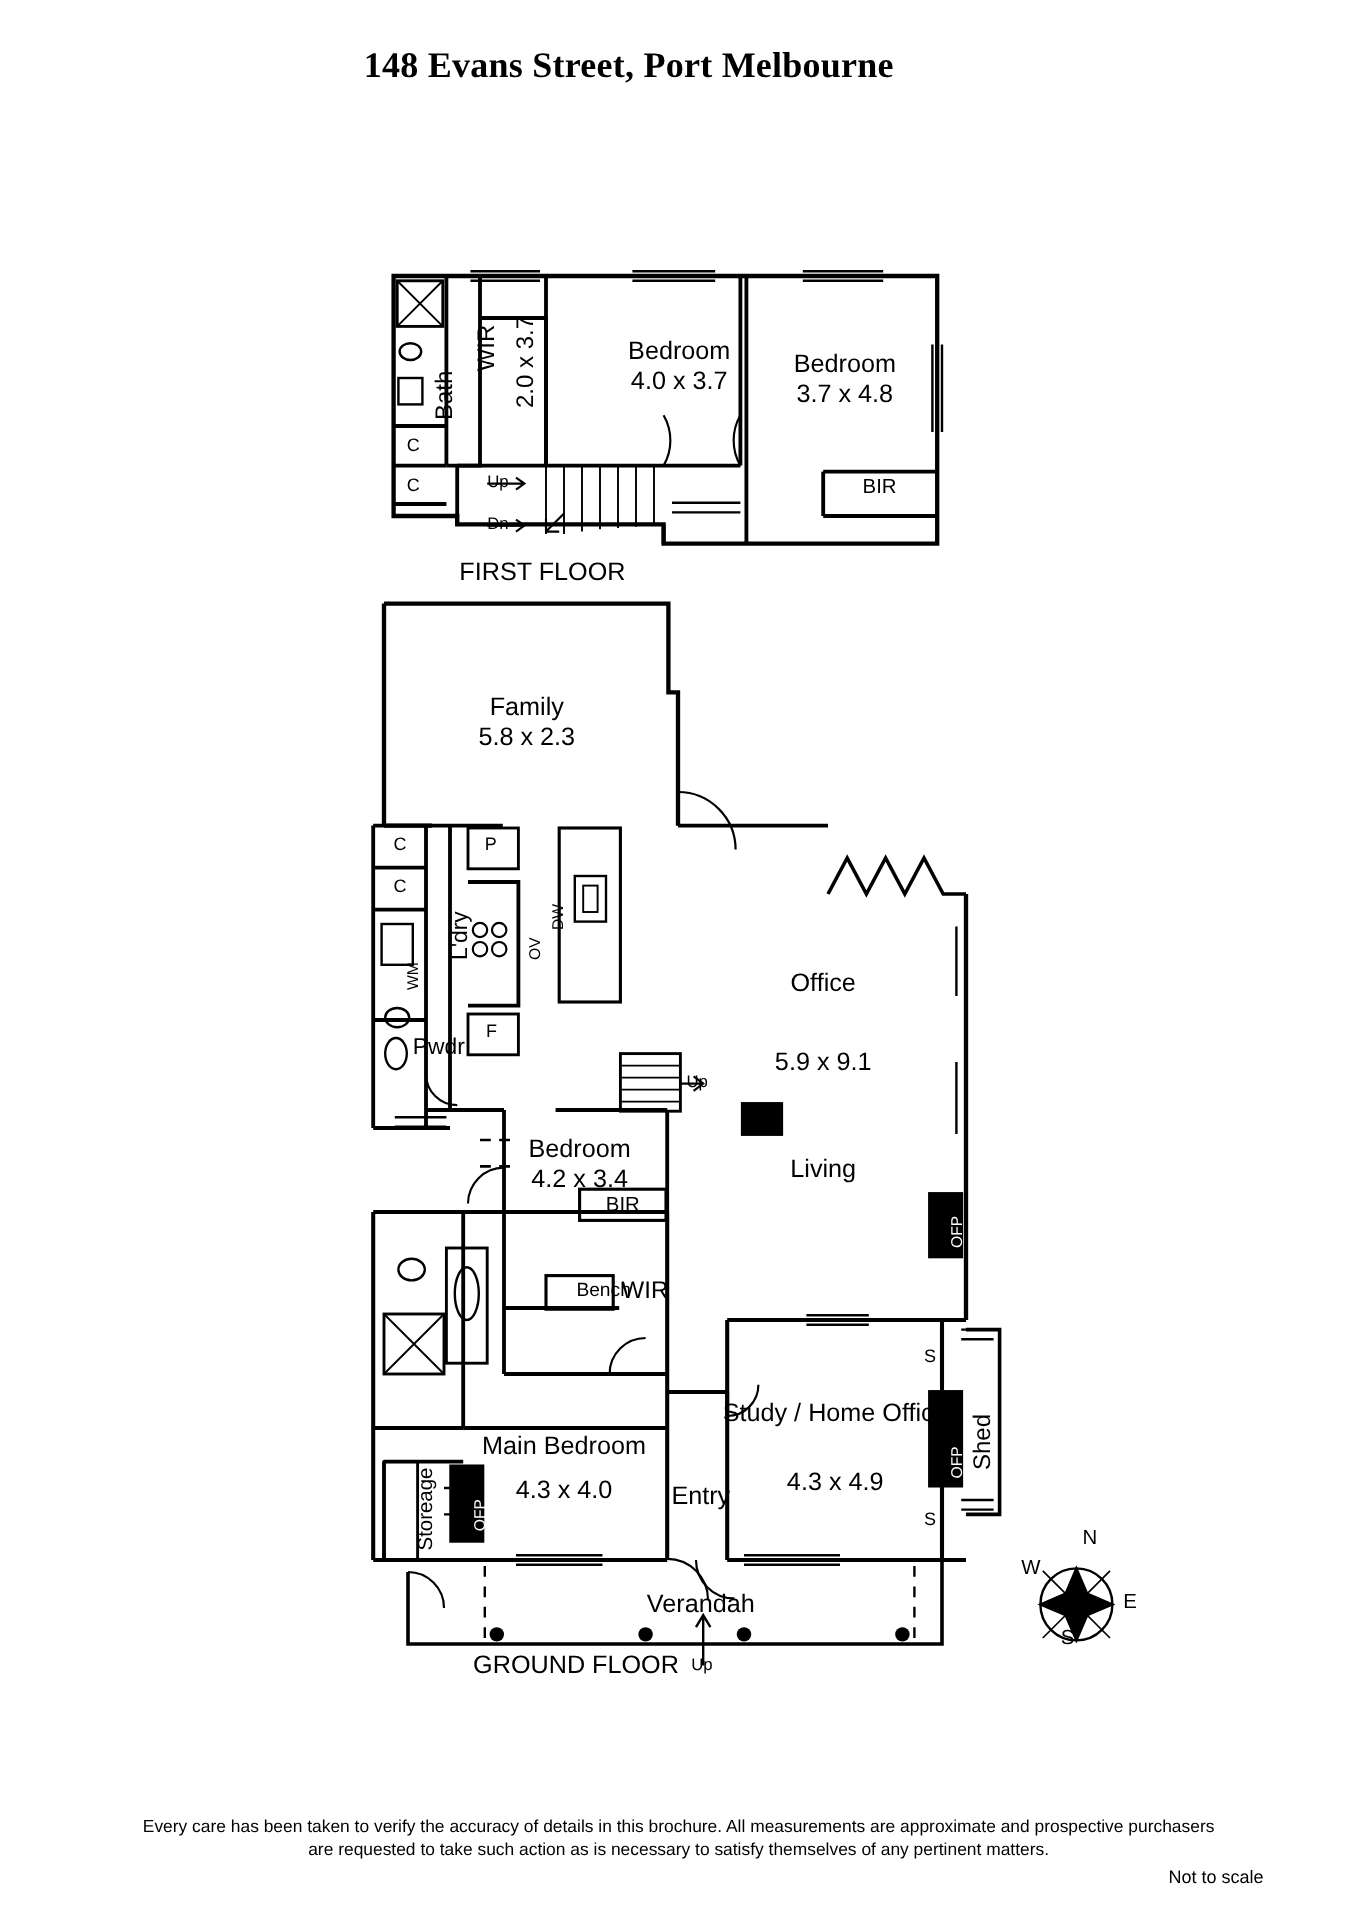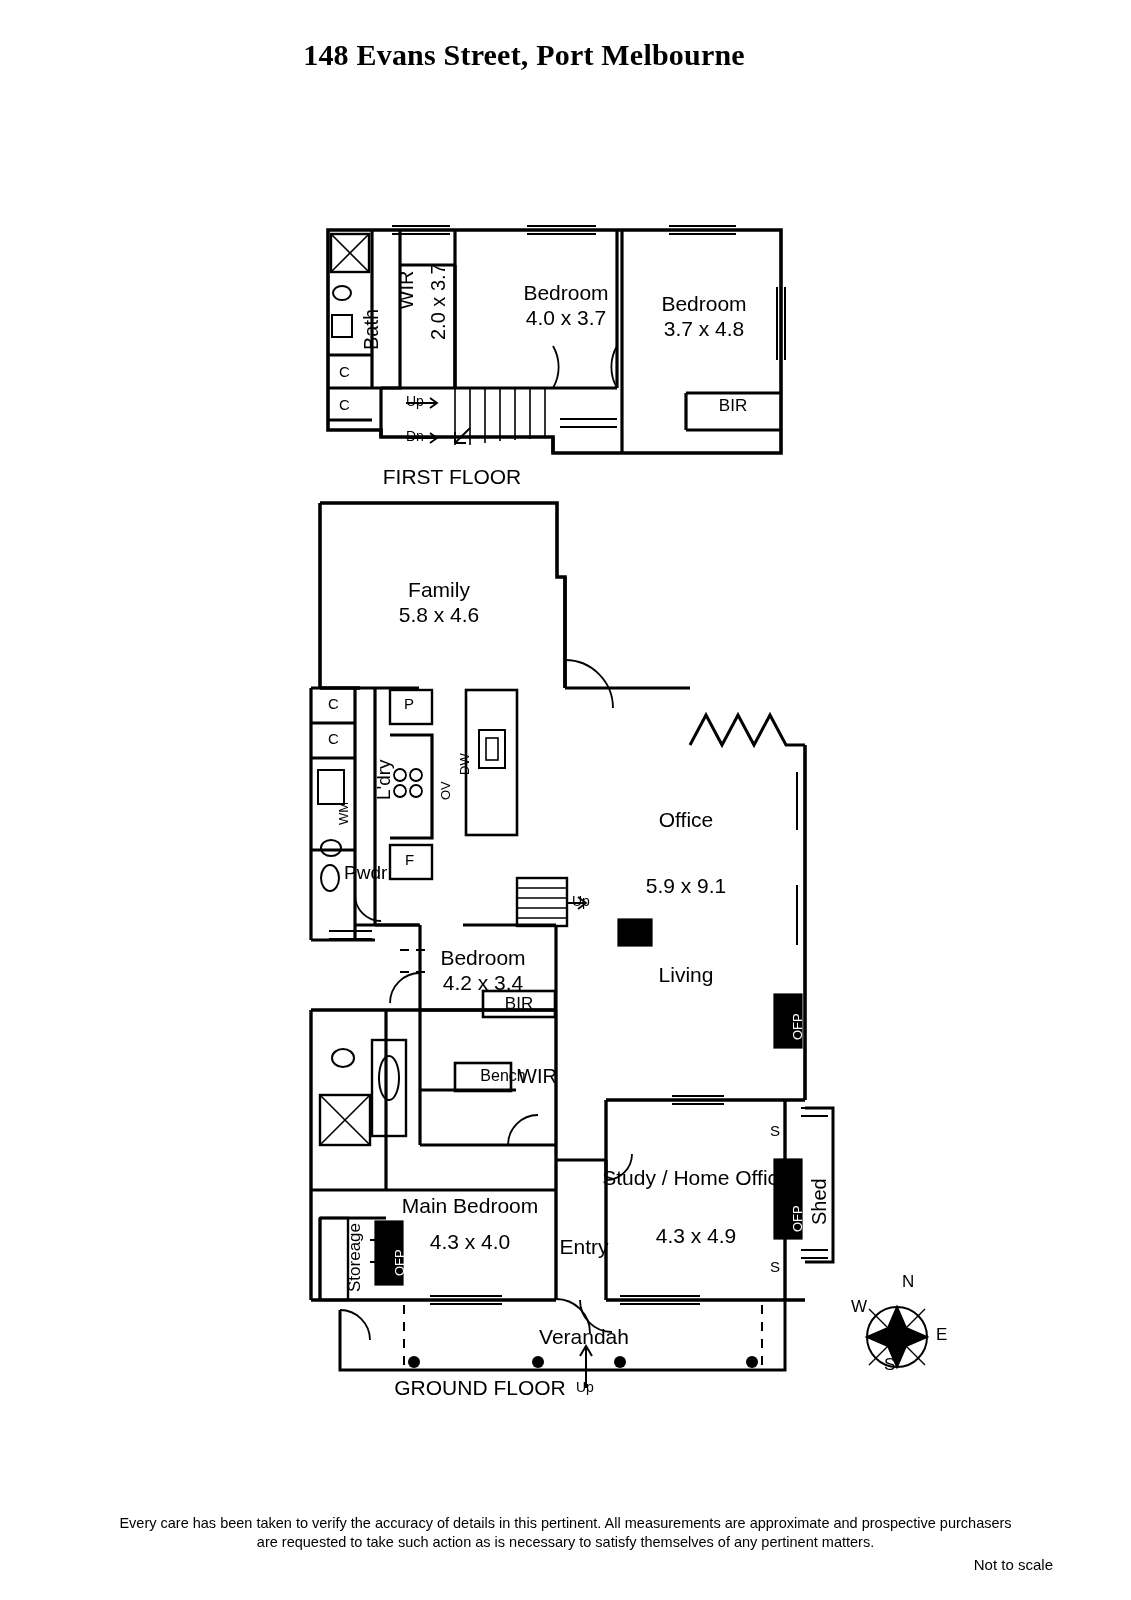--- a/index.html
+++ b/index.html
@@ -261,21 +261,21 @@
 
 <div class="lbl" style="left:339px;top:363px;font-size:15px;">C</div>
 <div class="lbl" style="left:339px;top:396px;font-size:15px;">C</div>
 <div class="lbl c" style="left:733px;top:396px;font-size:17px;">BIR</div>
 <div class="lbl" style="left:406px;top:393px;font-size:14px;">Up</div>
 <div class="lbl" style="left:406px;top:428px;font-size:14px;">Dn</div>
 
 <div class="lbl c" style="left:452px;top:465px;font-size:21px;">FIRST FLOOR</div>
 
 <div class="lbl c" style="left:439px;top:578px;font-size:21px;">Family</div>
-<div class="lbl c" style="left:439px;top:603px;font-size:21px;">5.8 x 4.6</div>
+<div class="lbl c" style="left:439px;top:603px;font-size:21px;">5.8 x 2.3</div>
 
 <div class="lbl c" style="left:686px;top:808px;font-size:21px;">Office</div>
 <div class="lbl c" style="left:686px;top:874px;font-size:21px;">5.9 x 9.1</div>
 
 <div class="lbl c" style="left:686px;top:963px;font-size:21px;">Living</div>
 
 <div class="lbl c" style="left:483px;top:946px;font-size:21px;">Bedroom</div>
 <div class="lbl c" style="left:483px;top:971px;font-size:21px;">4.2 x 3.4</div>
 
 <div class="lbl c" style="left:470px;top:1194px;font-size:21px;line-height:24px;">
@@ -312,15 +312,15 @@
 <div class="lbl" style="left:572px;top:893px;font-size:14px;">Up</div>
 <div class="lbl" style="left:576px;top:1379px;font-size:14px;">Up</div>
 
 <div class="lbl c" style="left:480px;top:1376px;font-size:21px;">GROUND FLOOR</div>
 
 <div class="lbl" style="left:902px;top:1272px;font-size:17px;">N</div>
 <div class="lbl" style="left:936px;top:1325px;font-size:17px;">E</div>
 <div class="lbl" style="left:884px;top:1355px;font-size:17px;">S</div>
 <div class="lbl" style="left:851px;top:1297px;font-size:17px;">W</div>
 
-<div class="footer" style="top:1514px;">Every care has been taken to verify the accuracy of details in this pertinent.  All measurements are approximate and prospective purchasers</div>
+<div class="footer" style="top:1514px;">Every care has been taken to verify the accuracy of details in this brochure.  All measurements are approximate and prospective purchasers</div>
 <div class="footer" style="top:1533px;">are requested to take such action as is necessary to satisfy themselves of any pertinent matters.</div>
 <div class="nts" style="top:1556px;">Not to scale</div>
 
 </body></html>

